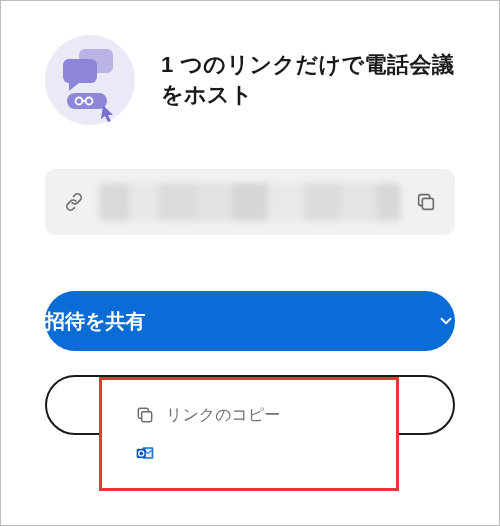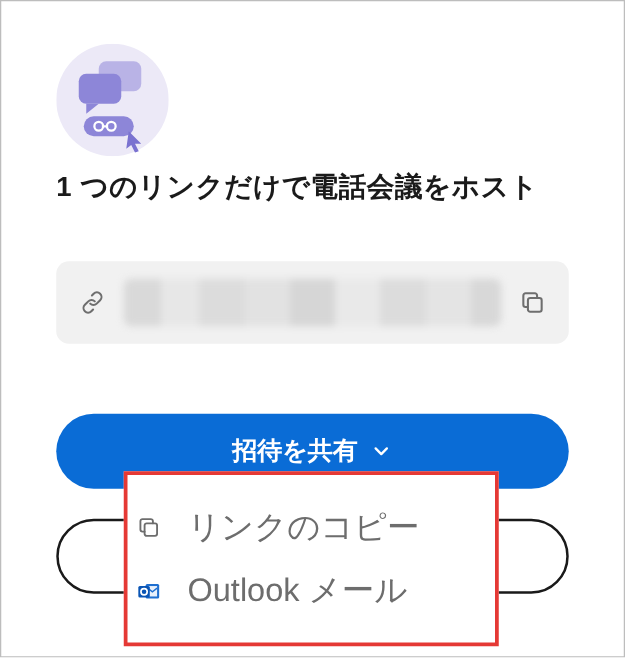--- a/index.html
+++ b/index.html
@@ -18,22 +18,22 @@
     width: 500px;
     height: 526px;
     border: 1px solid #bdbdbd;
     padding: 34px 44px 0 44px;
     position: relative;
   }
 
   
   .header {
     display: flex;
-    gap: 10px;
-    flex-direction: column;
+    align-items: center;
+    gap: 26px;
   }
   .illus {
     flex: 0 0 90px;
     width: 90px;
     height: 90px;
   }
   .title {
     font-size: 22px;
     font-weight: 700;
     line-height: 1.35;
@@ -74,21 +74,21 @@
 
   
   .primary {
     margin-top: 56px;
     height: 60px;
     border-radius: 40px;
     background: #0a6cd6;
     color: #fff;
     display: flex;
     align-items: center;
-    justify-content: center;
+    justify-content: space-between;
     gap: 10px;
     font-size: 20px;
     font-weight: 600;
     cursor: pointer;
     user-select: none;
   }
   .chev {
     width: 18px;
     height: 18px;
   }
@@ -109,23 +109,23 @@
     top: 376px;
     width: 300px;
     background: #fff;
     border: 3px solid #e53935;
     padding: 16px 0;
     box-shadow: 0 0 0 0 transparent;
   }
   .menu-item {
     display: flex;
     align-items: center;
-    gap: 20px;
-    padding: 8px 6px;
-    font-size: 26px;
+    gap: 10px;
+    padding: 8px 32px;
+    font-size: 16px;
     color: #6d6d6d;
     cursor: pointer;
   }
   .menu-item .mi-icon {
     width: 22px;
     height: 22px;
     flex: 0 0 22px;
     display: flex;
     align-items: center;
     justify-content: center;
@@ -198,17 +198,16 @@
     <div class="menu-item">
       <span class="mi-icon">
         <svg viewBox="0 0 24 24" width="20" height="20">
           <rect x="9" y="5" width="13" height="14" rx="1.5" fill="#1f6fd0"></rect>
           <rect x="11" y="7" width="9" height="10" fill="#e8f0fb"></rect>
           <polyline points="11 9 15.5 12.5 20 9" fill="none" stroke="#1f6fd0" stroke-width="1.3"></polyline>
           <rect x="2" y="7" width="11" height="11" rx="1.5" fill="#0a55b5"></rect>
           <circle cx="7.5" cy="12.5" r="3" fill="none" stroke="#fff" stroke-width="1.6"></circle>
         </svg>
       </span>
-      <span>Outlook メール</span>
     </div>
   </div>
 
 </div>
 
 </body></html>

